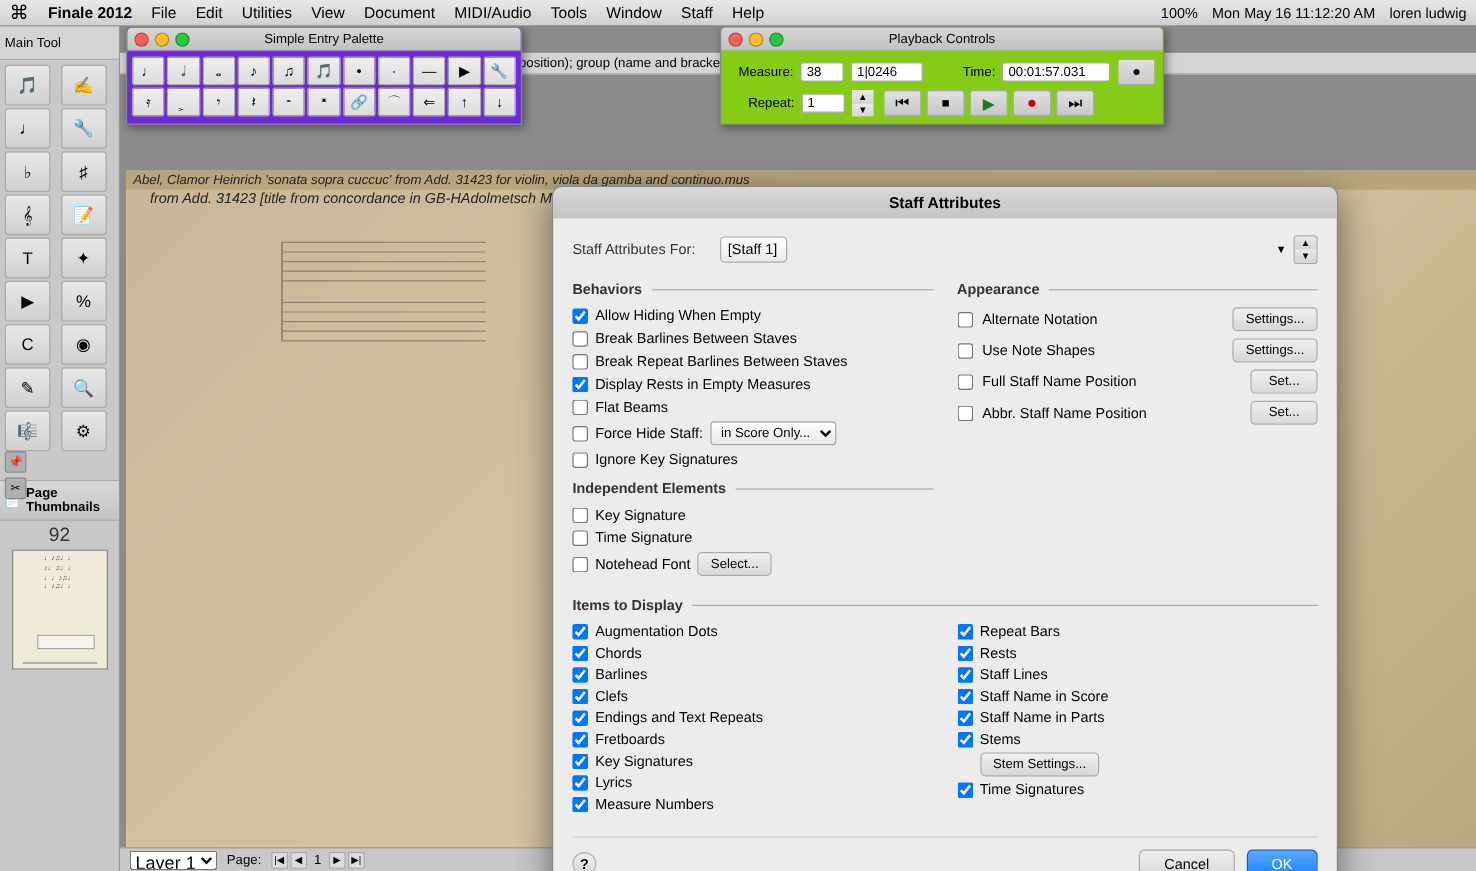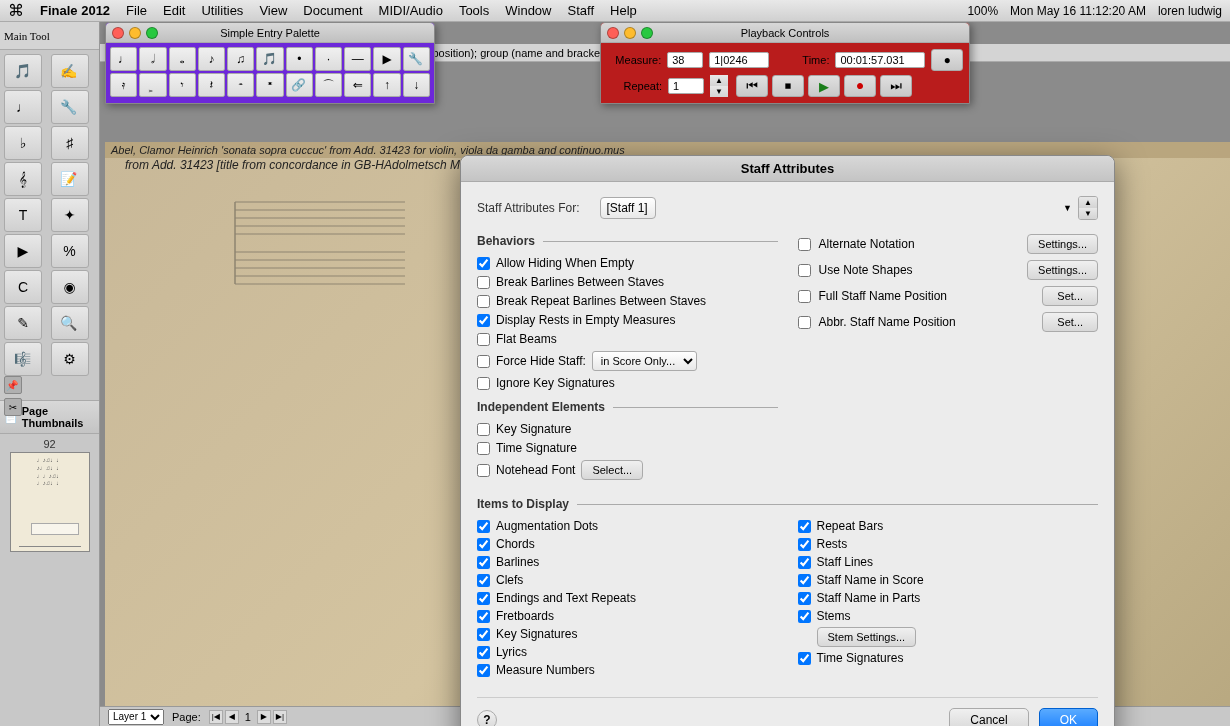--- a/index.html
+++ b/index.html
@@ -65,21 +65,20 @@
     }
 
     .toolbar-top {
       height: 28px;
       background: #d4d4d4;
       border-bottom: 1px solid #aaa;
       display: flex;
       align-items: center;
       padding: 0 4px;
       font-size: 11px;
-      font-family: Liberation Serif, serif;
     }
 
     .toolbar-grid {
       display: grid;
       grid-template-columns: repeat(2, 1fr);
       gap: 2px;
       padding: 4px;
     }
     .toolbar-btn {
       width: 38px;
@@ -135,21 +134,21 @@
       font-size: 12px;
       cursor: pointer;
     }
 
     
     .playback-window {
       position: absolute;
       top: 0;
       left: 600px;
       width: 370px;
-      background: #b91c1c;
+      background: #84cc16;
       border: 1px solid #888;
       border-radius: 4px 4px 0 0;
       box-shadow: 2px 2px 8px rgba(0,0,0,0.4);
     }
     .playback-titlebar {
       height: 20px;
       background: linear-gradient(to bottom, #d8d8d8, #c0c0c0);
       border-bottom: 1px solid #aaa;
       display: flex;
       align-items: center;
@@ -482,21 +481,21 @@
       font-weight: bold;
       display: flex;
       align-items: center;
       gap: 4px;
     }
     .thumbnail-item {
       padding: 4px;
       text-align: center;
     }
     .thumbnail-number {
-      font-size: 11px;
+      font-size: 16px;
       color: #333;
       margin-bottom: 2px;
     }
     .thumbnail-img {
       width: 80px;
       height: 100px;
       background: #f5f0e8;
       border: 1px solid #888;
       margin: 0 auto;
       position: relative;
@@ -696,21 +695,21 @@
           <div class="pb-btn">⏹</div>
           <div class="pb-btn play">▶</div>
           <div class="pb-btn record">⏺</div>
           <div class="pb-btn">⏭</div>
         </div>
       </div>
     </div>
   </div>
 
   <div class="bottom-toolbar">
-    <select style="height:16px;font-size:10px;">
+    <select style="height:16px;font-size:15px;">
       <option>Layer 1</option>
     </select>
     <span>Page:</span>
     <div style="display:flex;align-items:center;gap:2px;">
       <button style="width:14px;height:14px;font-size:8px;border:1px solid #aaa;background:#ddd;cursor:pointer;">|◀</button>
       <button style="width:14px;height:14px;font-size:8px;border:1px solid #aaa;background:#ddd;cursor:pointer;">◀</button>
       <span style="padding:0 4px;">1</span>
       <button style="width:14px;height:14px;font-size:8px;border:1px solid #aaa;background:#ddd;cursor:pointer;">▶</button>
       <button style="width:14px;height:14px;font-size:8px;border:1px solid #aaa;background:#ddd;cursor:pointer;">▶|</button>
     </div>
@@ -792,20 +791,24 @@
             <span>Time Signature</span>
           </div>
           <div class="checkbox-row">
             <input type="checkbox" style="">
             <span>Notehead Font</span>
             <button class="settings-btn">Select...</button>
           </div>
         </div>
 
         <div class="col-right">
+          <div class="section-title">
+            <span>Appearance</span>
+            <div class="section-line"></div>
+          </div>
 
           <div class="appearance-row">
             <input type="checkbox" style="">
             <span style="flex:1;font-size:12px;">Alternate Notation</span>
             <button class="settings-btn">Settings...</button>
           </div>
           <div class="appearance-row">
             <input type="checkbox" style="">
             <span style="flex:1;font-size:12px;">Use Note Shapes</span>
             <button class="settings-btn">Settings...</button>

